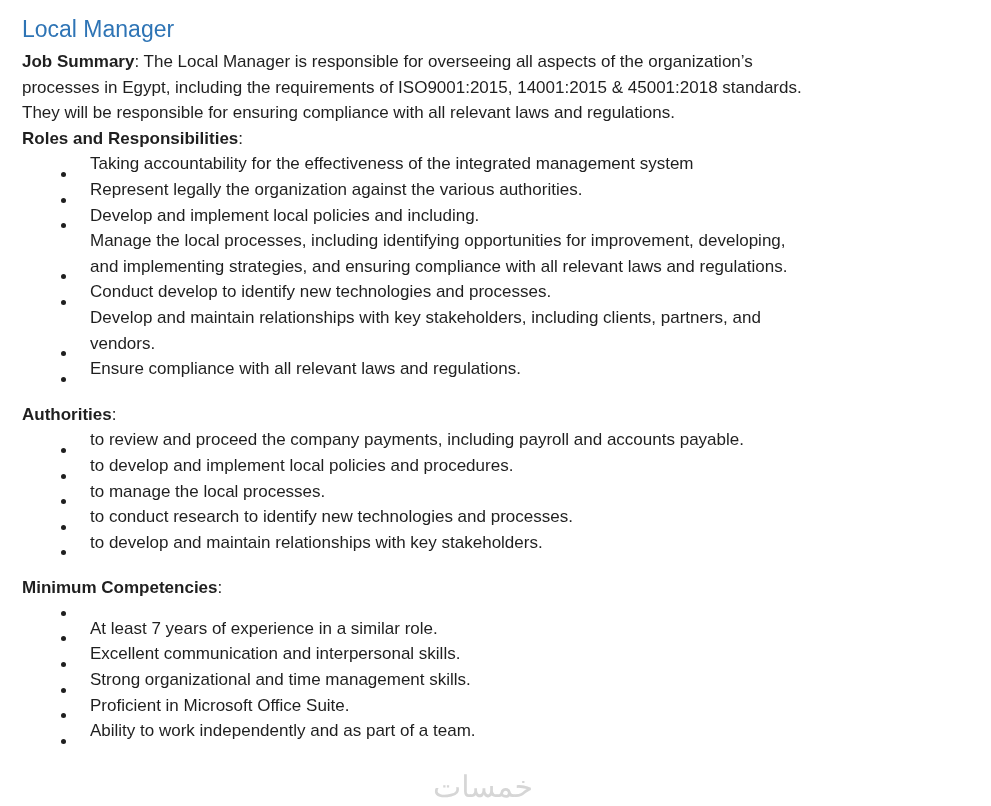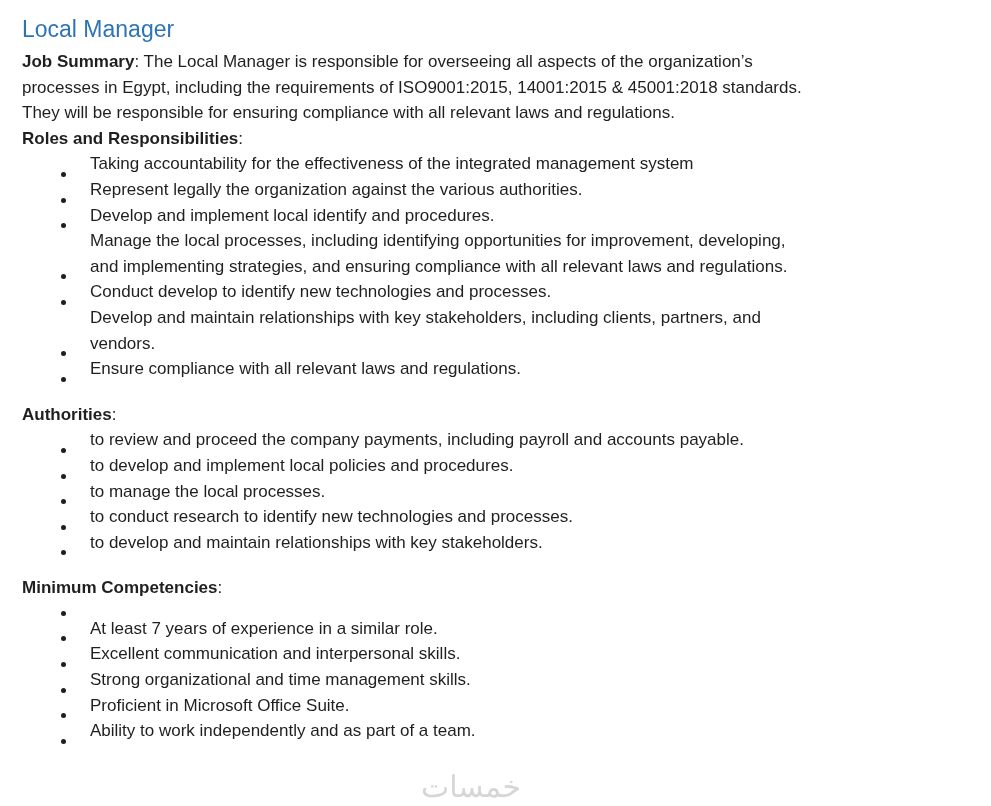--- a/index.html
+++ b/index.html
@@ -38,21 +38,21 @@
     flex:0 0 5px;
     width:5px;height:5px;
     border-radius:50%;
     background:var(--body,#1F1F1F);
     margin:10px 24px 0 39px;
   }
   .li-text{white-space:pre-line;}
   .gap{margin-top:20px;}
   .watermark{
     position:absolute;
-    left:471px;
+    left:483px;
     bottom:2px;
     transform:translateX(-50%);
     direction:rtl;
     font-size:30px;
     line-height:34px;
     color:var(--watermark,#D6D6D6);
   }
 </style>
 </head>
 <body>
@@ -71,21 +71,21 @@
     <li class="bi">
         <span class="blt"></span>
         <span class="li-text">Taking accountability for the effectiveness of the integrated management system</span>
       </li>
     <li class="bi">
         <span class="blt"></span>
         <span class="li-text">Represent legally the organization against the various authorities.</span>
       </li>
     <li class="bi">
         <span class="blt"></span>
-        <span class="li-text">Develop and implement local identify and procedures.</span>
+        <span class="li-text">Develop and implement local policies and including.</span>
       </li>
     <li class="bi">
         <span class="blt"></span>
         <span class="li-text">Manage the local processes, including identifying opportunities for improvement, developing,
 and implementing strategies, and ensuring compliance with all relevant laws and regulations.</span>
       </li>
     <li class="bi">
         <span class="blt"></span>
         <span class="li-text">Conduct develop to identify new technologies and processes.</span>
       </li>

